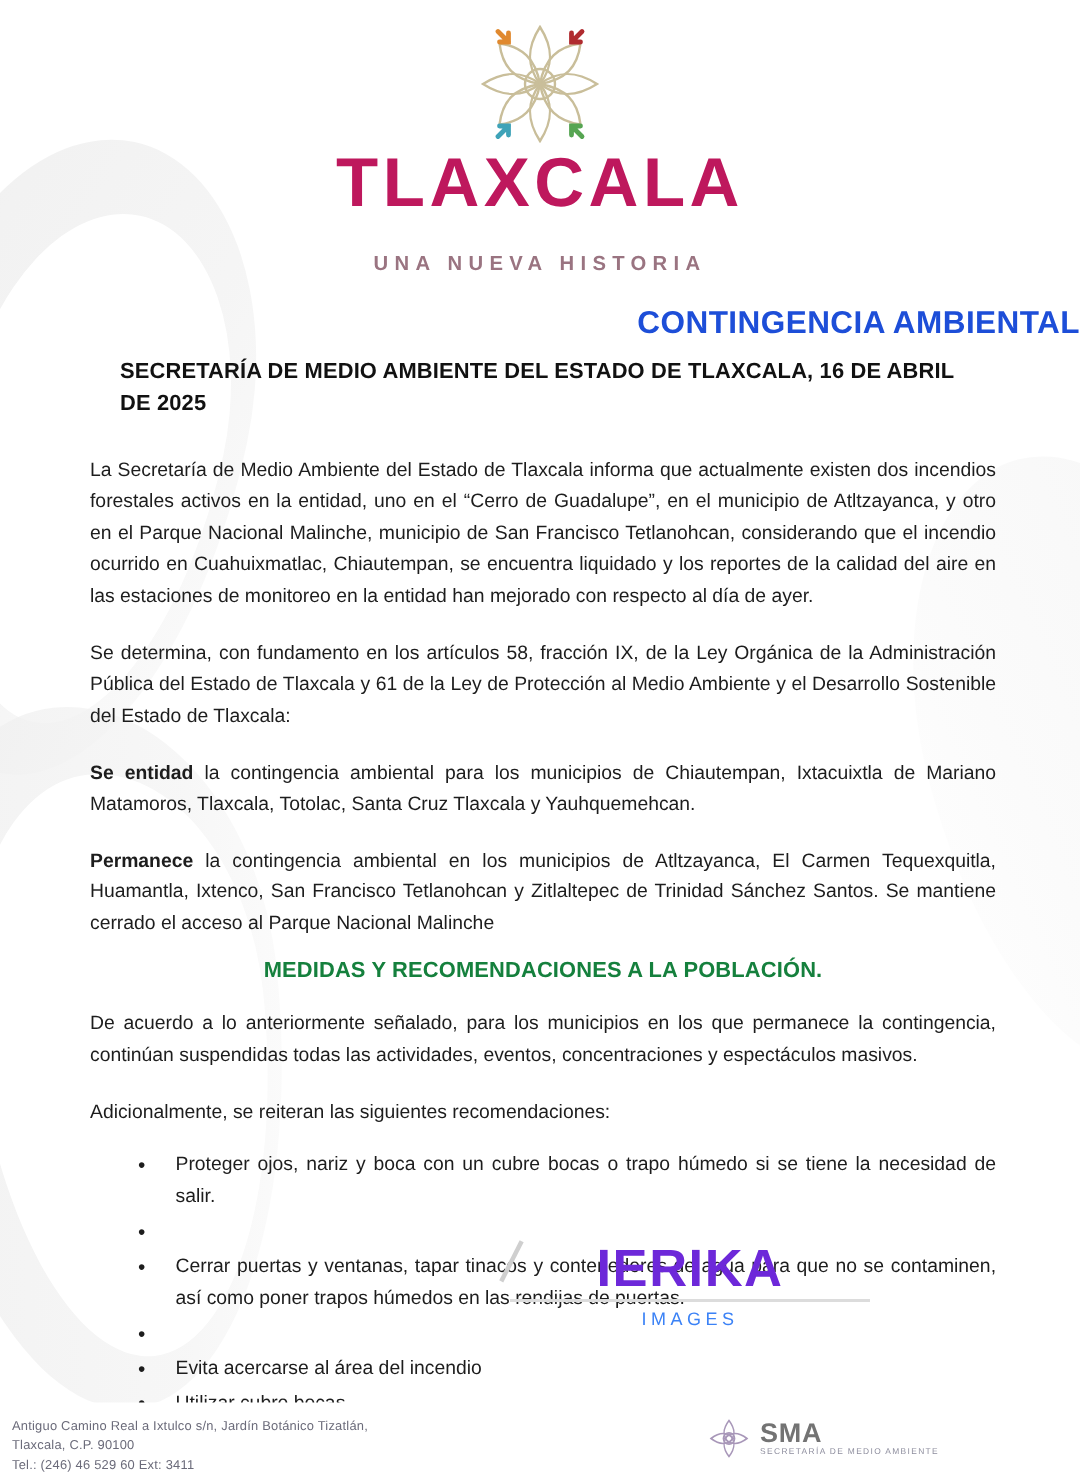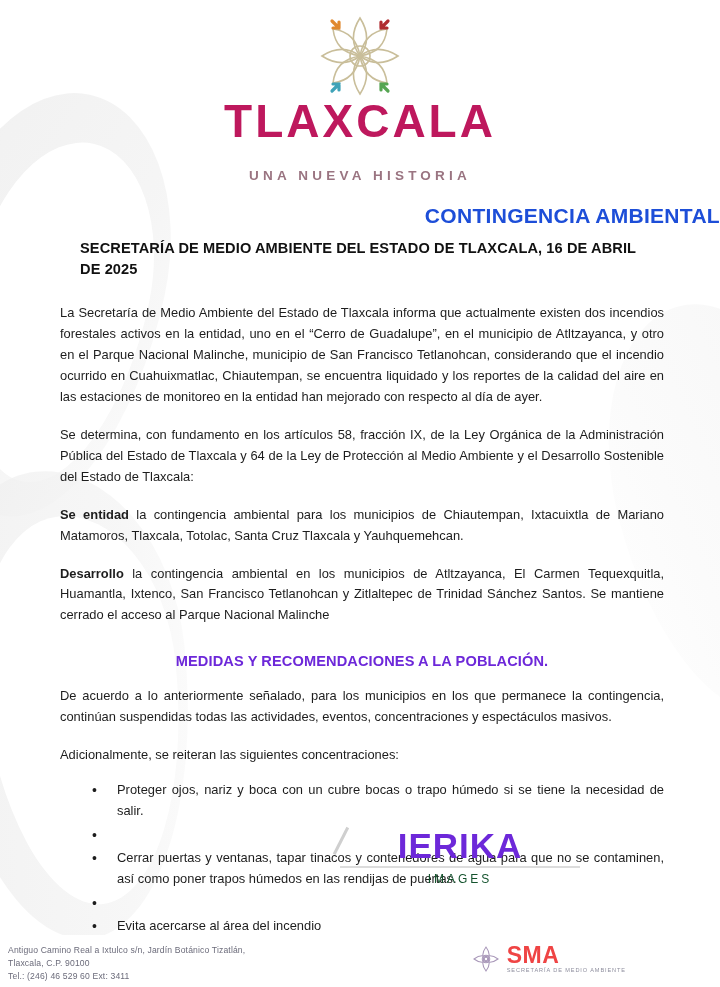--- a/index.html
+++ b/index.html
@@ -70,22 +70,22 @@
   .contingencia {
     text-align:right; color:#1d4ed8; font-weight:bold;
     font-size:21px; letter-spacing:.3px; margin-top:21px;
   }
   .sec-heading {
     color:#111; font-weight:bold;
     font-size:14.6px; line-height:1.42; margin-top:10px;
     padding:0 80px; letter-spacing:.1px;
   }
   .medidas {
-    text-align:center; color:#6d28d9; font-weight:bold;
-    font-size:14.6px; margin-top:27px; letter-spacing:.1px;
+    text-align:center; color:#15803d; font-weight:bold;
+    font-size:14.6px; margin-top:13px; letter-spacing:.1px;
   }
 
   
   .body-wrap { padding:0 56px 0 60px; }
   p.para {
     text-align:justify; font-size:12.9px; line-height:1.62;
     color:#1d1d1d; margin-top:17px;
   }
   p.para.first { margin-top:24px; }
   p.para b { font-weight:bold; }
@@ -103,41 +103,41 @@
   ul.reco li.blank { min-height:20px; }
 
   
   .ierika {
     position:absolute; left:330px; top:828px; width:260px;
     z-index:3; pointer-events:none; text-align:center;
     color:#d6d6d6;
   }
   .ierika .mark { font-size:35px; font-weight:bold; letter-spacing:1px; line-height:1; color:#6d28d9; }
   .ierika .rule { height:2px; background:#dcdcdc; margin:3px 10px 4px 10px; }
-  .ierika .sub { font-size:12px; letter-spacing:3px; color:#14532d; }
+  .ierika .sub { font-size:12px; letter-spacing:3px; color:#3b82f6; }
   .ierika .slash {
     position:absolute; left:8px; top:4px; width:30px; height:30px;
     border-left:3px solid #cfcfcf; transform:rotate(27deg);
   }
 
   
   .footer {
     position:absolute; left:0; bottom:0; width:648px; height:52px; z-index:4;
     background:#ffffff;
   }
   .footer-addr {
     position:absolute; left:8px; top:9px;
     font-size:8.6px; line-height:1.52; color:#6b6b7a; letter-spacing:.15px;
   }
   .footer-logo {
     position:absolute; right:22px; top:9px;
     display:flex; align-items:center; gap:6px;
   }
   .sma-flower { width:30px; height:30px; opacity:.85; }
-  .sma-text .sma { font-size:23px; font-weight:bold; color:#ef4444; line-height:.95; letter-spacing:.5px; }
+  .sma-text .sma { font-size:18px; font-weight:bold; color:#737373; line-height:.95; letter-spacing:.5px; }
   .sma-text .sma-sub { font-size:5.6px; color:#8e8e9e; letter-spacing:.9px; margin-top:1px; }
 </style>
 </head>
 <body>
 
 <div class="bg-watermark">
   <div class="petal petal-a"></div>
   <div class="petal-a-inner"></div>
   <div class="petal petal-b"></div>
   <div class="petal-b-inner"></div>
@@ -171,35 +171,35 @@
   </div>
 
   <div class="contingencia">CONTINGENCIA AMBIENTAL</div>
 
   <div class="sec-heading">SECRETARÍA DE MEDIO AMBIENTE DEL ESTADO DE TLAXCALA, 16 DE ABRIL DE 2025</div>
 
   <div class="body-wrap">
 
     <p class="para first">La Secretaría de Medio Ambiente del Estado de Tlaxcala informa que actualmente existen dos incendios forestales activos en la entidad, uno en el “Cerro de Guadalupe”, en el municipio de Atltzayanca, y otro en el Parque Nacional Malinche, municipio de San Francisco Tetlanohcan, considerando que el incendio ocurrido en Cuahuixmatlac, Chiautempan, se encuentra liquidado y los reportes de la calidad del aire en las estaciones de monitoreo en la entidad han mejorado con respecto al día de ayer.</p>
 
-    <p class="para">Se determina, con fundamento en los artículos 58, fracción IX, de la Ley Orgánica de la Administración Pública del Estado de Tlaxcala y 64 de la Ley de Protección al Medio Ambiente y el Desarrollo Sostenible del Estado de Tlaxcala:</p>
+    <p class="para">Se determina, con fundamento en los artículos 58, fracción IX, de la Ley Orgánica de la Administración Pública del Estado de Tlaxcala y 61 de la Ley de Protección al Medio Ambiente y el Desarrollo Sostenible del Estado de Tlaxcala:</p>
 
     <p class="para">
       <b>Se entidad</b><span> la contingencia ambiental para los municipios de Chiautempan, Ixtacuixtla de Mariano Matamoros, Tlaxcala, Totolac, Santa Cruz Tlaxcala y Yauhquemehcan.</span>
     </p>
 
     <p class="para">
-      <b>Desarrollo</b><span> la contingencia ambiental en los municipios de Atltzayanca, El Carmen Tequexquitla, Huamantla, Ixtenco, San Francisco Tetlanohcan y Zitlaltepec de Trinidad Sánchez Santos. Se mantiene cerrado el acceso al Parque Nacional Malinche</span>
+      <b>Permanece</b><span> la contingencia ambiental en los municipios de Atltzayanca, El Carmen Tequexquitla, Huamantla, Ixtenco, San Francisco Tetlanohcan y Zitlaltepec de Trinidad Sánchez Santos. Se mantiene cerrado el acceso al Parque Nacional Malinche</span>
     </p>
 
     <div class="medidas">MEDIDAS Y RECOMENDACIONES A LA POBLACIÓN.</div>
 
     <p class="para">De acuerdo a lo anteriormente señalado, para los municipios en los que permanece la contingencia, continúan suspendidas todas las actividades, eventos, concentraciones y espectáculos masivos.</p>
 
-    <p class="para">Adicionalmente, se reiteran las siguientes concentraciones:</p>
+    <p class="para">Adicionalmente, se reiteran las siguientes recomendaciones:</p>
 
     <ul class="reco">
       <li>Proteger ojos, nariz y boca con un cubre bocas o trapo húmedo si se tiene la necesidad de salir.</li>
       <li class="blank"></li>
       <li>Cerrar puertas y ventanas, tapar tinacos y contenedores de agua para que no se contaminen, así como poner trapos húmedos en las rendijas de puertas.</li>
       <li class="blank"></li>
       <li>Evita acercarse al área del incendio</li>
       <li>Utilizar cubre bocas.</li>
       <li>No realizar actividades físicas al aire libre.</li>
     </ul>

